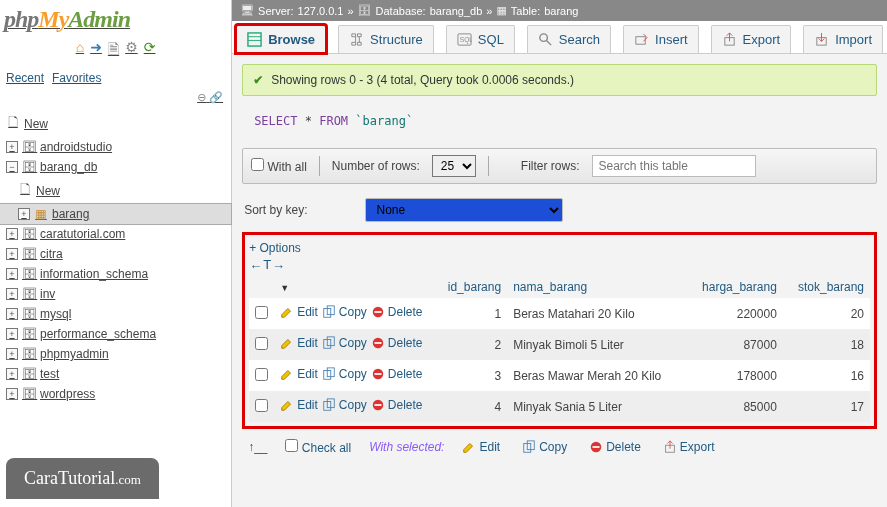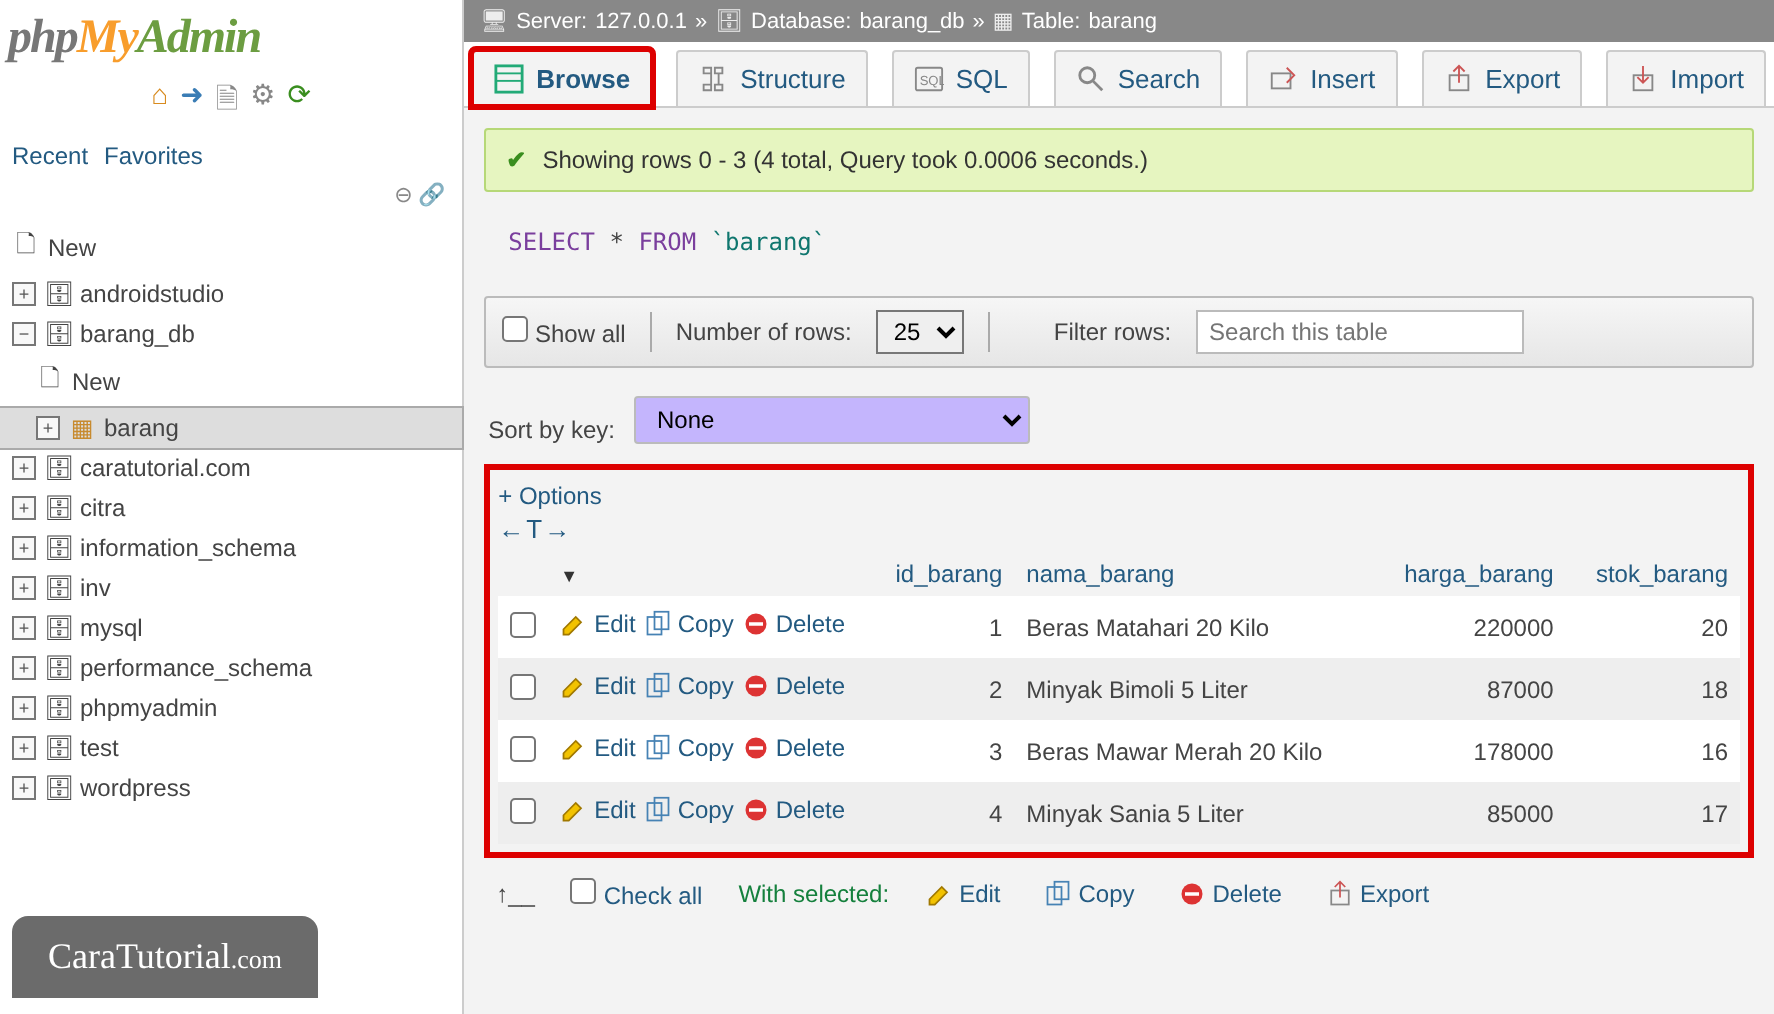--- a/index.html
+++ b/index.html
@@ -1,18 +1,18 @@
 <!DOCTYPE html>
 <html><head>
 <meta charset="utf-8">
 <style>
 * { box-sizing: border-box; margin: 0; padding: 0; }
 body { font-family: sans-serif; font-size: 12px; color: #444; background: #fff; width: 887px; height: 507px; overflow: hidden; position: relative; }
 .layout { display: flex; height: 100%; }
-.sidebar { width: 236px; background: #fff; border-right: 1px solid #ccc; }
+.sidebar { width: 236px; background: #fff; border-right: 1px solid #ccc; text-decoration: underline; }
 .logo { padding: 6px 4px 2px; }
 .logo-txt { font-family: Georgia, serif; font-style: italic; font-size: 24px; font-weight: bold; letter-spacing: -1px; }
 .logo-php { color: #777; }
 .logo-my { color: #f89d2c; }
 .logo-admin { color: #6c9d41; }
 .logo-icons { text-align: center; padding: 4px 0 6px; font-size: 14px; display: flex; justify-content: center; gap: 6px; }
 .tabs-mini { display: flex; gap: 8px; padding: 2px 6px 6px; color: #235a81; }
 .tabs-mini span { cursor: pointer; }
 .link-chain { text-align: right; padding: 0 8px 6px; color: #888; font-size: 11px; }
 .tree { font-size: 12px; }
@@ -30,37 +30,37 @@
 .content { padding: 10px 10px; }
 .msgok { background: #e6f5c0; border: 1px solid #b6d877; padding: 8px 10px; display: flex; align-items: center; gap: 8px; color: #333; border-radius: 2px; margin-bottom: 10px; }
 .check { color: #3a8e1f; font-weight: bold; }
 .sql { font-family: monospace; padding: 8px 12px; font-size: 12px; }
 .sql .kw { color: #7a3e9d; }
 .sql .tbl { color: #0f766e; }
 .toolbar { background: linear-gradient(#f6f6f6,#e6e6e6); border: 1px solid #bbb; padding: 6px 8px; display: flex; align-items: center; gap: 12px; margin-top: 12px; border-radius: 2px; }
 .sep { border-left: 1px solid #aaa; height: 20px; }
 .toolbar input[type=text] { border: 1px solid #bbb; padding: 3px 6px; font-size: 12px; width: 164px; background: #fff; }
 .toolbar select { border: 1px solid #777; padding: 2px 4px; font-size: 12px; }
-.sortrow { display: flex; align-items: flex-end; gap: 10px; padding: 14px 2px 10px; }
-.sortrow select { border: 1px solid #bbb; padding: 3px 6px; font-size: 12px; width: 198px; background: #c4b5fd; border-radius: 2px; }
+.sortrow { display: flex; align-items: center; gap: 10px; padding: 14px 2px 10px; }
+.sortrow select { border: 1px solid #bbb; padding: 3px 6px; font-size: 12px; width: 198px; background: #1d4ed8; border-radius: 2px; margin-left: 48px; }
 .tablewrap { border: 3px solid #d00; padding: 4px; }
 .options { color: #235a81; font-size: 12px; padding: 2px 0; }
 .arrowset { color: #235a81; font-size: 13px; padding: 0 0 4px; letter-spacing: 1px; }
 table.grid { width: 100%; border-collapse: collapse; font-size: 12px; }
 table.grid th { text-align: left; color: #235a81; font-weight: normal; padding: 4px 6px; white-space: nowrap; }
 table.grid th.num { text-align: right; }
 table.grid th .sortind { color: #333; font-size: 9px; }
 table.grid td { padding: 7px 6px; }
 table.grid td.num { text-align: right; }
 table.grid td.actions { white-space: nowrap; }
 table.grid tr.odd td { background: #fff; }
 table.grid tr.even td { background: #eee; }
 .alink { color: #235a81; display: inline-flex; align-items: center; gap: 3px; margin-right: 4px; }
 .footer { display: flex; align-items: center; gap: 18px; padding: 10px 6px 2px; }
-.footer .withsel { color: #15803d; }
+.footer .withsel { font-style: italic; color: #8b5cf6; }
 .badge { position: absolute; left: 6px; bottom: 8px; background: #6b6b6b; color: #fff; padding: 10px 18px; border-radius: 8px 8px 0 0; font-family: Georgia, serif; font-size: 18px; z-index: 50; }
 .badge small { font-size: 13px; }
 svg { vertical-align: middle; }
 .tabicon { width: 15px; height: 15px; }
 </style>
 </head>
 <body>
 
 <div class="layout">
   <div class="sidebar">
@@ -220,21 +220,21 @@
       <div class="msgok">
         <span class="check">✔</span>
         <span>Showing rows 0 - 3 (4 total, Query took 0.0006 seconds.)</span>
       </div>
 
       <div class="sql">
         <span class="kw">SELECT</span> <span>*</span> <span class="kw">FROM</span> <span class="tbl">`barang`</span>
       </div>
 
       <div class="toolbar">
-        <label><input type="checkbox" style=""> <span>Show all</span></label>
+        <label><input type="checkbox" style=""> <span>With all</span></label>
         <div class="sep"></div>
         <span>Number of rows:</span>
         <select><option>25</option></select>
         <div class="sep"></div>
         <span style="margin-left:20px">Filter rows:</span>
         <input type="text" placeholder="Search this table" style="">
       </div>
 
       <div class="sortrow">
         <span>Sort by key:</span>

